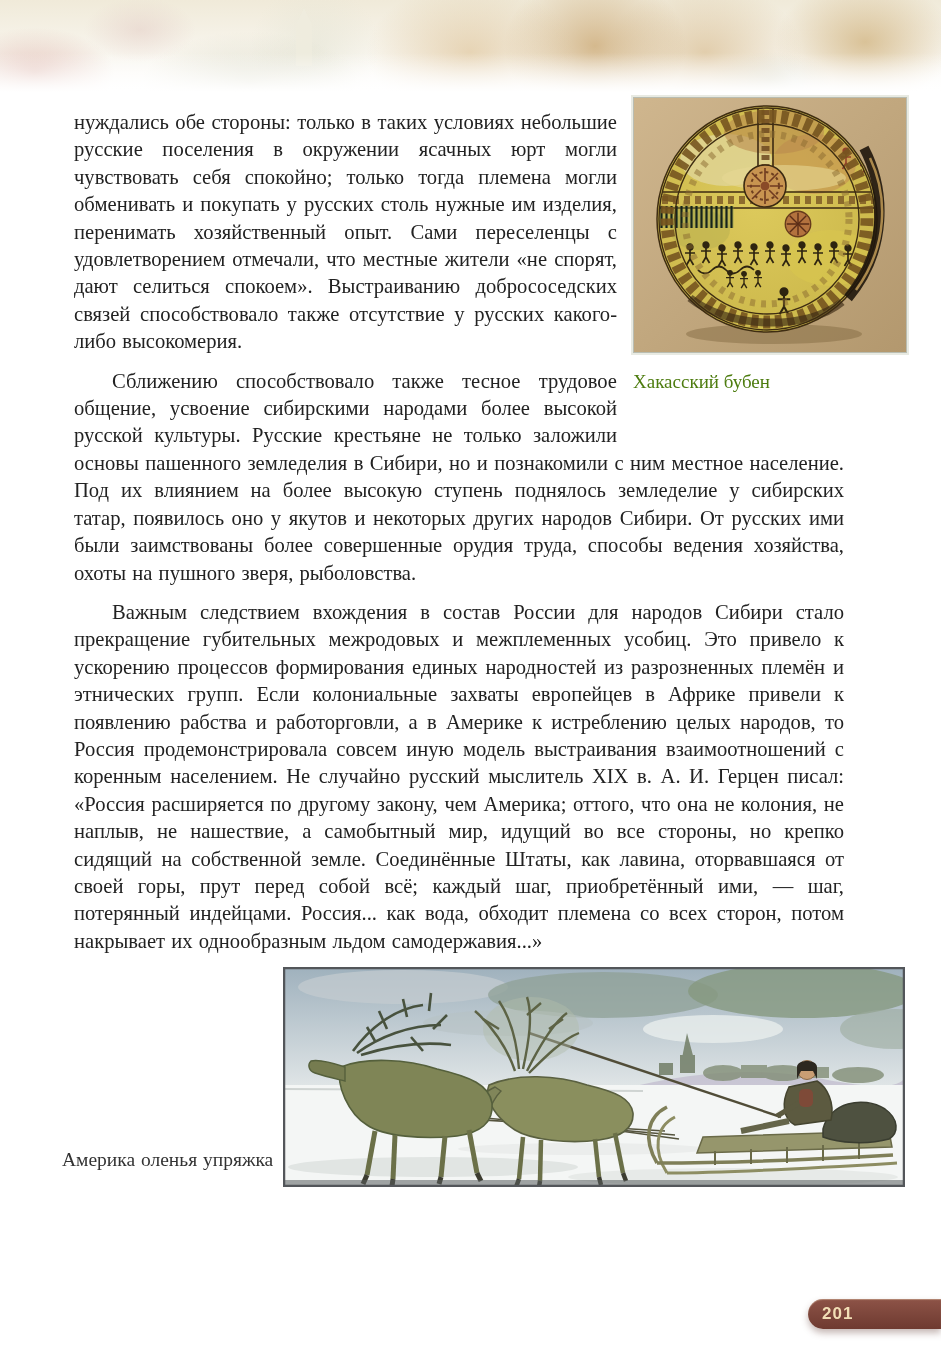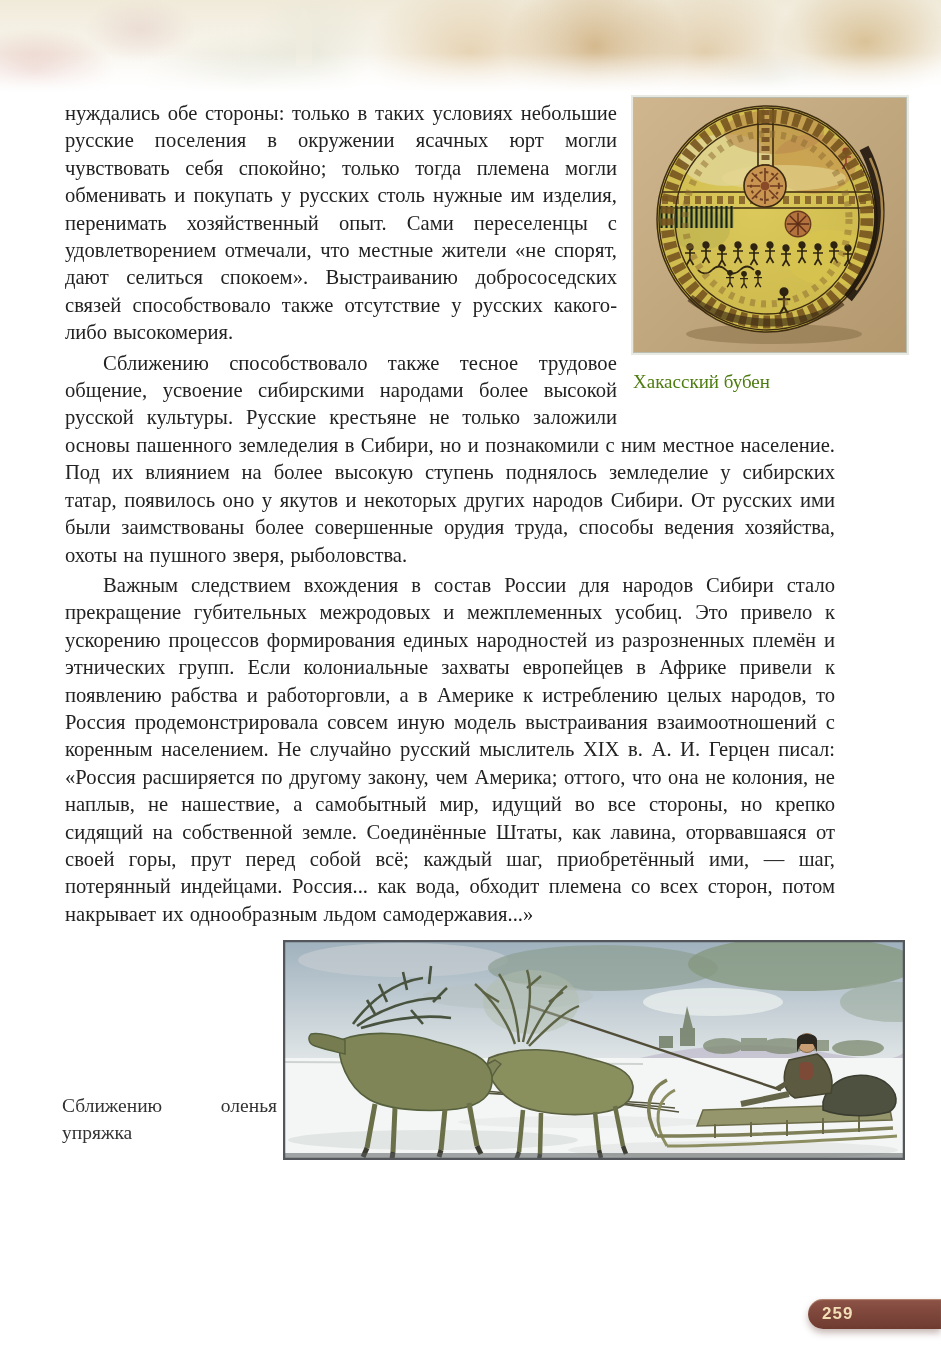--- a/index.html
+++ b/index.html
@@ -27,21 +27,21 @@
     background:linear-gradient(to bottom, rgba(255,255,255,0) 55%, #ffffff 96%);
   }
   .spire{
     position:absolute;top:8px;left:296px;width:16px;height:58px;
     background:rgba(238,236,222,.85);
     clip-path:polygon(50% 0,100% 28%,100% 100%,0 100%,0 28%);
   }
   
   .content{position:absolute;top:97px;left:62px;width:843px;}
   .content p{
-    margin:3px;width:770px;text-align:justify;
+    margin:12px;width:770px;text-align:justify;
     font-size:20.6px;line-height:27.4px;color:#222222;
     word-spacing:1px;
   }
   .content p.indent{text-indent:38px;}
   
   .fig-drum{float:right;width:288px;height:334px;}
   .fig-drum svg.photo{
     display:block;margin-left:16px;width:272px;height:254px;
     border:1px solid #b9bdb2;box-shadow:0 0 0 2px #e8eae2;
   }
@@ -303,21 +303,21 @@
         <path d="M 506 120 C 498 136 500 152 512 158 L 548 153 C 552 136 544 120 534 114 Z" fill="#5c5a40" stroke="#44442f" stroke-width="1.5"></path>
         <rect x="516" y="122" width="14" height="18" rx="5" fill="#7e4a38"></rect>
         <circle cx="524" cy="103" r="9.5" fill="#c99e74" stroke="#8a6a48" stroke-width="1"></circle>
         <path d="M 514 100 C 514 92 534 92 534 100 L 534 112 L 530 104 L 518 104 L 514 112 Z" fill="#2c2820"></path>
         <line x1="516" y1="136" x2="494" y2="149" stroke="#5c5a40" stroke-width="5"></line>
         <line x1="506" y1="154" x2="458" y2="164" stroke="#65654a" stroke-width="6"></line>
 
         <rect x="0" y="213" width="622" height="7" fill="#5a5f5e" opacity="0.55"></rect>
         <rect x="1" y="1" width="620" height="218" fill="none" stroke="#53565a" stroke-width="2.5"></rect>
       </svg>
-      <p class="fig-caption2">Сближению оленья упряжка</p>
+      <p class="fig-caption2">Америка оленья упряжка</p>
     </div>
   </div>
 
   <div class="page-badge">
-    <span>259</span>
+    <span>201</span>
   </div>
 
 </div>
 
 </body></html>

